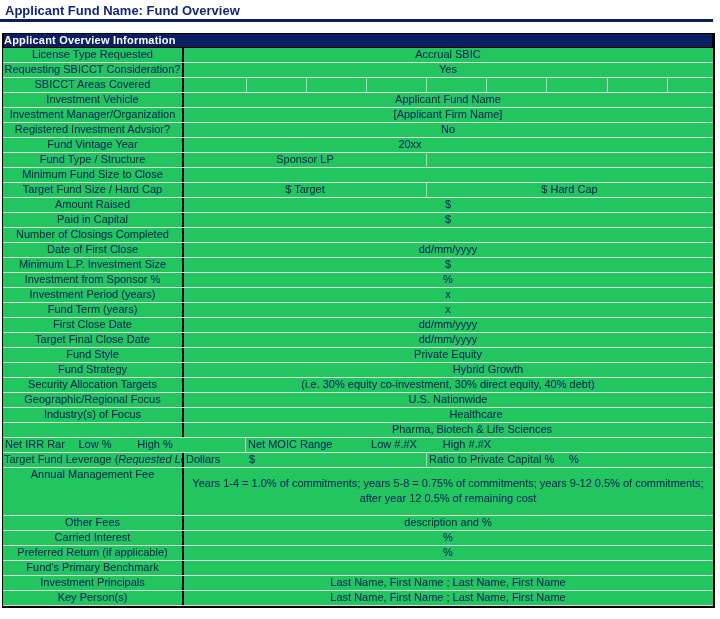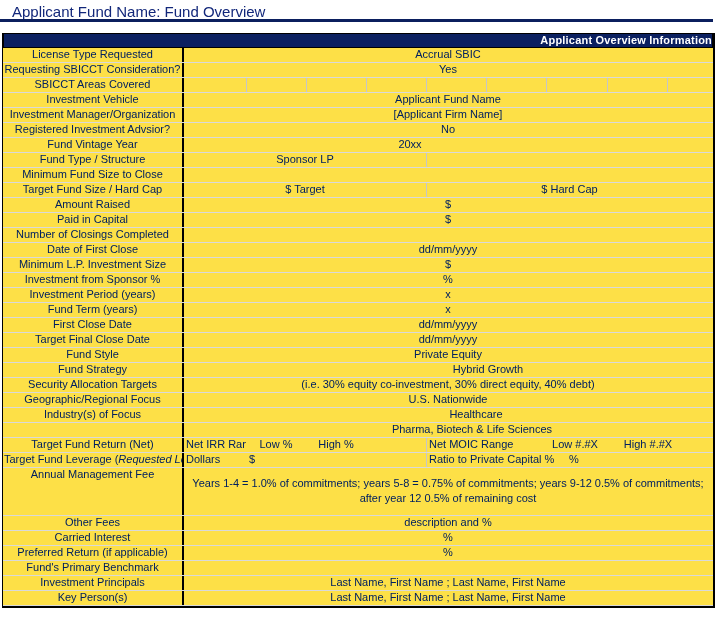--- a/index.html
+++ b/index.html
@@ -2,39 +2,39 @@
 <html><head>
 <meta charset="utf-8">
 <style>
   html,body{margin:0;padding:0;}
   body{
     width:720px;height:619px;position:relative;background:#ffffff;
     font-family:"Liberation Sans", sans-serif;
     color:#002060;overflow:hidden;
   }
   .page-title{
-    position:absolute;left:12px;top:3px;
-    font-size:15px;font-weight:normal;color:#12277a;white-space:nowrap;
+    position:absolute;left:5px;top:3px;
+    font-size:13px;font-weight:bold;color:#12277a;white-space:nowrap;
   }
   .title-rule{
     position:absolute;left:0;top:19px;width:713px;height:3px;background:#0b1f5e;
   }
   .sheet{
     position:absolute;left:2px;top:33px;width:713px;
     border-left:1px solid #000;border-right:2px solid #000;border-bottom:2px solid #000;
     box-sizing:border-box;background:#fff;
   }
   .sheet-header{
     height:15px;background:#0b2060;border:1px solid #000;box-sizing:border-box;
-    color:#ffffff;font-size:11px;font-weight:bold;text-align:right;line-height:13px;
+    color:#ffffff;font-size:11px;font-weight:bold;text-align:left;line-height:13px;
     letter-spacing:.2px;
   }
   .row{
     position:relative;display:flex;height:15px;box-sizing:border-box;
-    border-bottom:1px solid #d9d9d9;background:#fde047;
+    border-bottom:1px solid #d9d9d9;background:#22c55e;
   }
   .rlabel{
     width:181px;flex:0 0 181px;border-right:2px solid #000;box-sizing:border-box;
     font-size:11px;text-align:center;white-space:nowrap;overflow:hidden;
     line-height:13px;padding:0 1px;
   }
   .rlabel i{font-style:italic;}
   .vals{position:relative;flex:1;}
   .cell{
     position:absolute;top:0;height:100%;box-sizing:border-box;
@@ -210,21 +210,20 @@
           <div class="cell" style="left: 0px; width: 528px; margin-left: 28px;">Healthcare</div>
         </div>
       </div>
       <div class="row">
         <div class="rlabel"></div>
         <div class="vals">
           <div class="cell" style="left: 0px; width: 528px; margin-left: 24px;">Pharma, Biotech &amp; Life Sciences</div>
         </div>
       </div>
       <div class="row">
-        <div class="rlabel">Target Fund Return (Net)</div>
         <div class="vals">
           <div class="cell al" style="left: 0px; width: 62px;">Net IRR Range</div>
           <div class="cell" style="left: 62px; width: 60px;">Low %</div>
           <div class="cell" style="left: 122px; width: 60px;">High %</div>
           <div class="cell al bl" style="left: 242px; width: 120px;">Net MOIC Range</div>
           <div class="cell" style="left: 361px; width: 60px;">Low #.#X</div>
           <div class="cell" style="left: 432px; width: 64px;">High #.#X</div>
         </div>
       </div>
       <div class="row">

